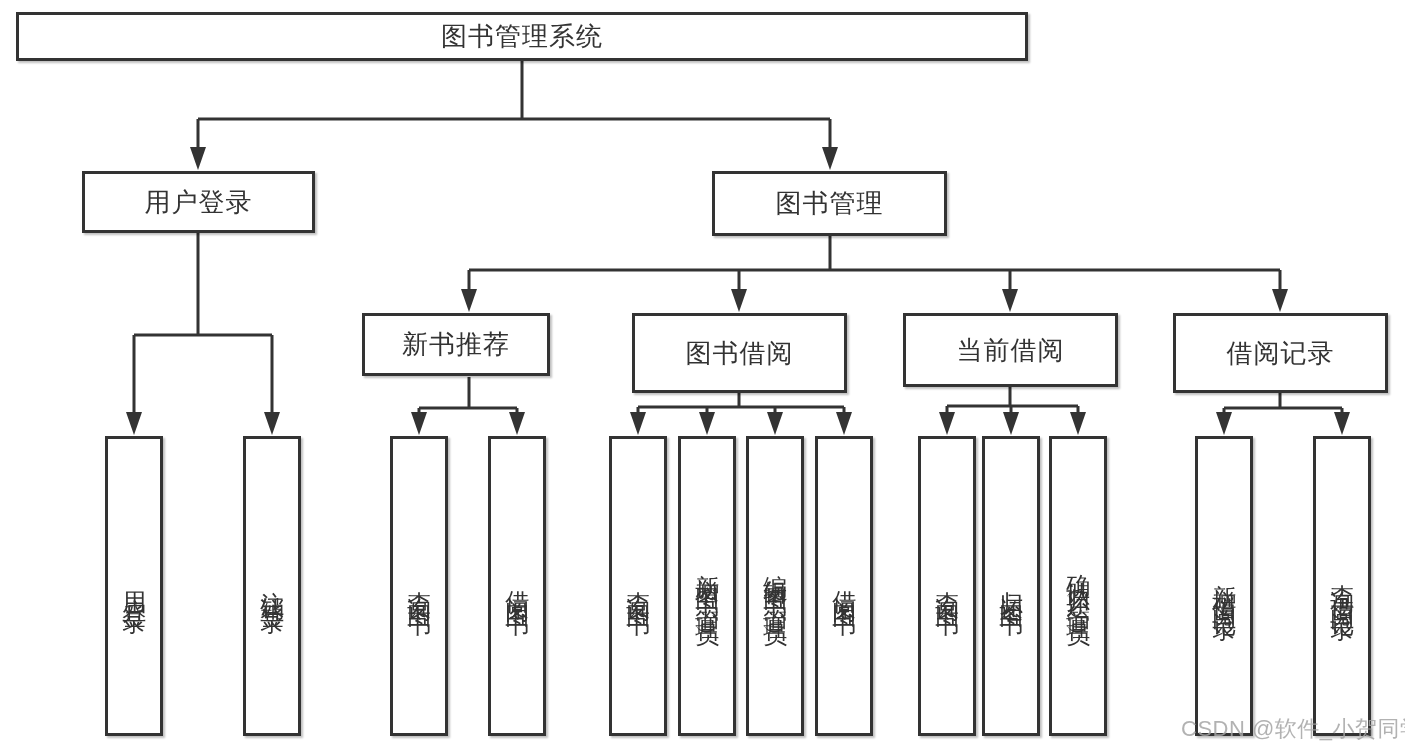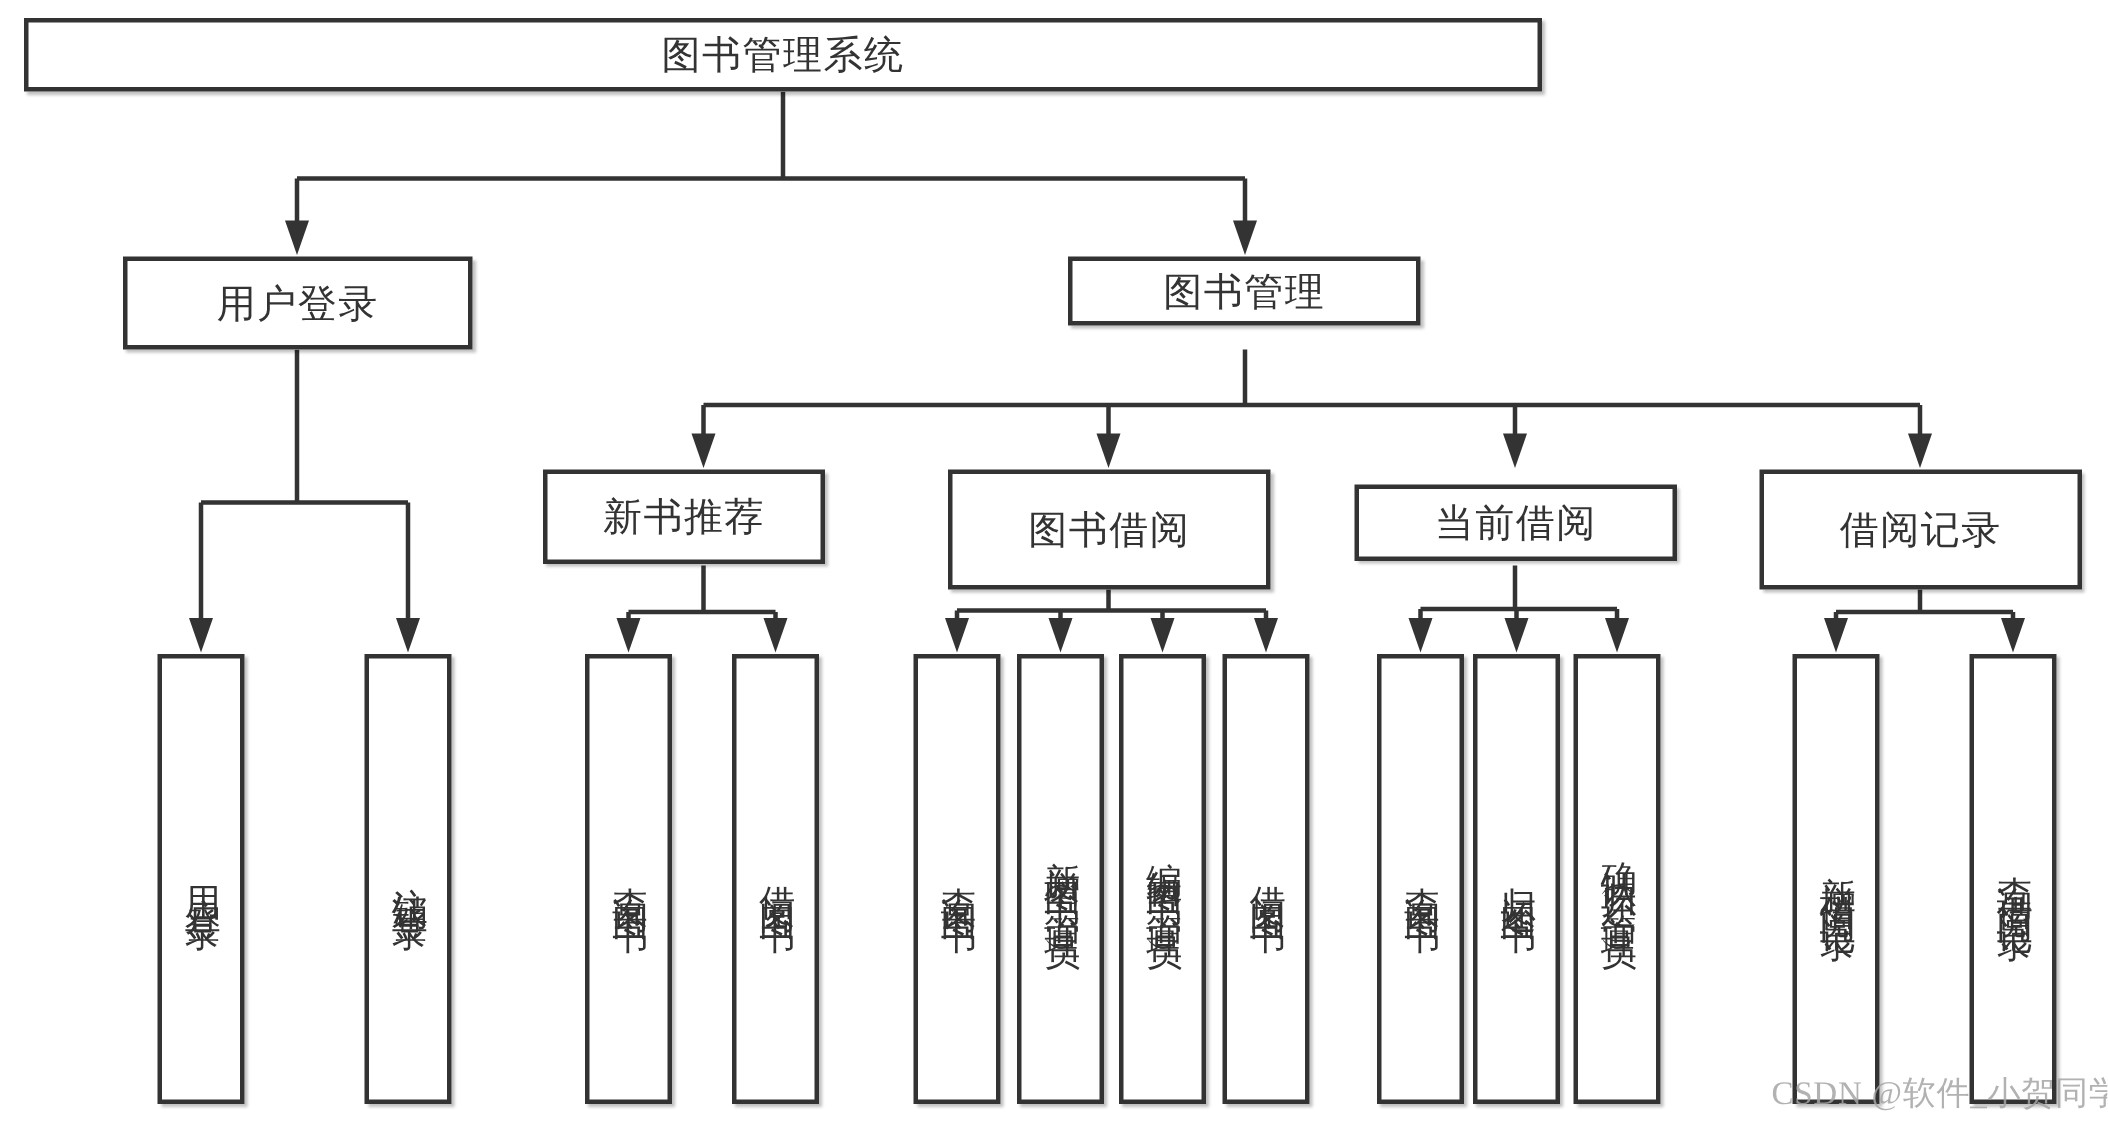--- a/index.html
+++ b/index.html
@@ -2,21 +2,21 @@
 <html><head>
 <meta charset="utf-8">
 <style>
   html, body { margin: 0; padding: 0; background: #ffffff; }
   #canvas {
     position: relative;
     width: 1405px;
     height: 747px;
     background: #ffffff;
     overflow: hidden;
-    font-family: Liberation Serif, serif;
+    font-family: Liberation Sans, sans-serif;
     color: #333333;
   }
   #wires {
     position: absolute;
     left: 0; top: 0;
     width: 1405px; height: 747px;
     pointer-events: none;
   }
   .hbox {
     position: absolute;
@@ -114,25 +114,25 @@
       <polygon points="1011,435 1003,412 1019,412"></polygon>
       <polygon points="1078,435 1070,412 1086,412"></polygon>
       <polygon points="1224,435 1216,412 1232,412"></polygon>
       <polygon points="1342,435 1334,412 1350,412"></polygon>
     </g>
   </svg>
 
   <div class="hbox" style="left:16px; top:12px; width:1012px; height:49px">图书管理系统</div>
 
   <div class="hbox" style="left:82px; top:171px; width:233px; height:62px">用户登录</div>
-  <div class="hbox" style="left:712px; top:171px; width:235px; height:46px">图书管理</div>
+  <div class="hbox" style="left:712px; top:171px; width:235px; height:65px">图书管理</div>
 
   <div class="hbox" style="left:362px; top:313px; width:188px; height:63px">新书推荐</div>
   <div class="hbox" style="left:632px; top:313px; width:215px; height:80px">图书借阅</div>
-  <div class="hbox" style="left:903px; top:323px; width:215px; height:51px">当前借阅</div>
+  <div class="hbox" style="left:903px; top:313px; width:215px; height:74px">当前借阅</div>
   <div class="hbox" style="left:1173px; top:313px; width:215px; height:80px">借阅记录</div>
 
   <div class="vbox" style="left:105px">
     <span>用户登录</span>
   </div>
   <div class="vbox" style="left:243px">
     <span>注销登录</span>
   </div>
 
   <div class="vbox" style="left:390px">

